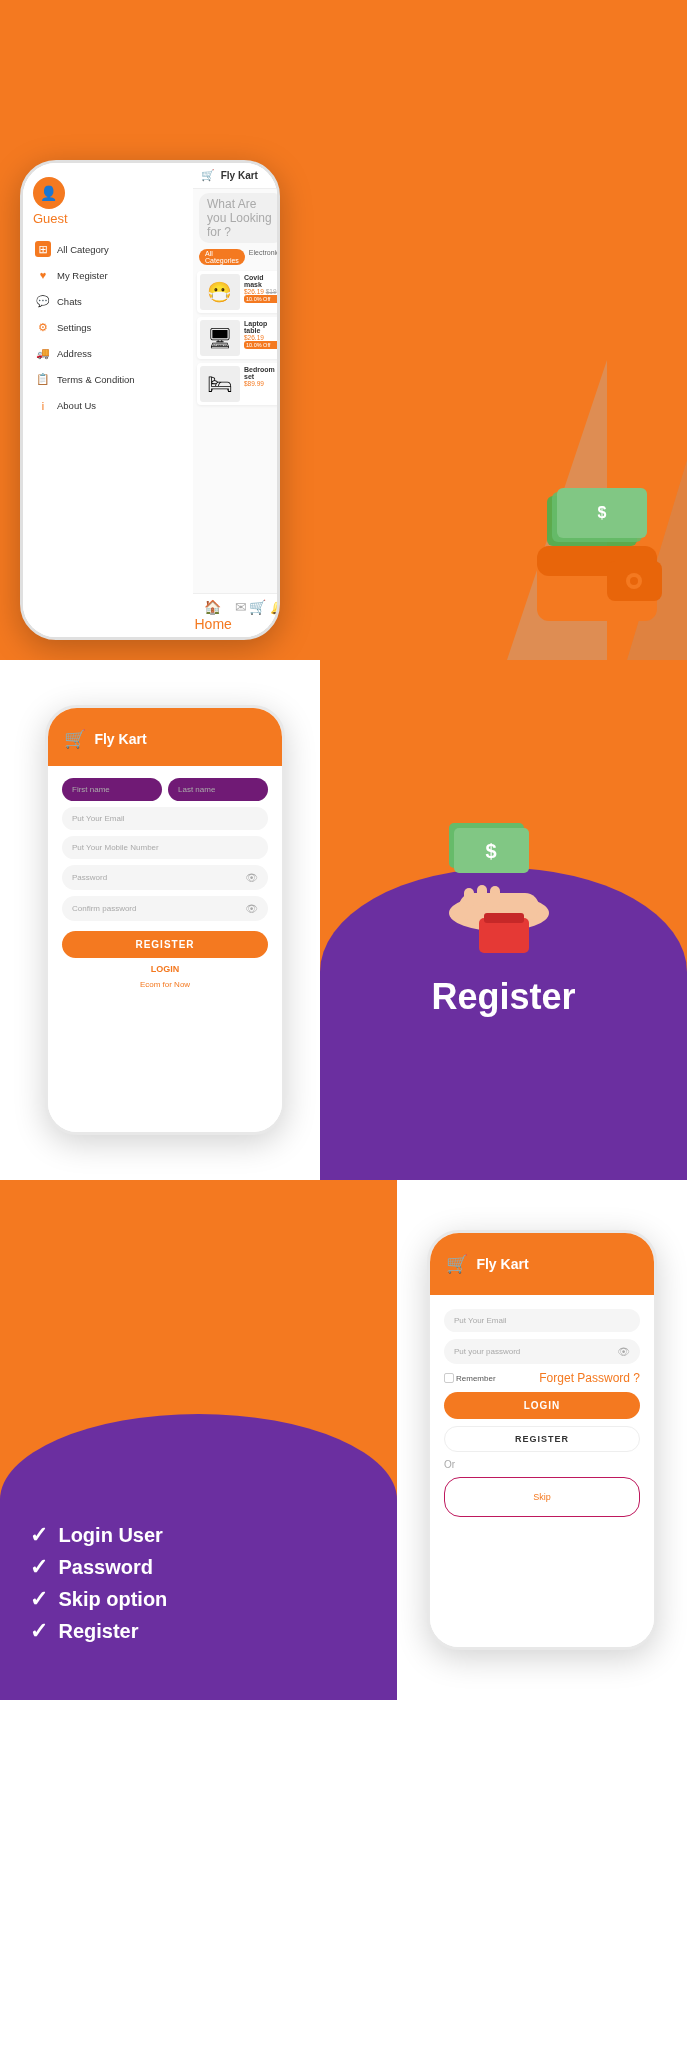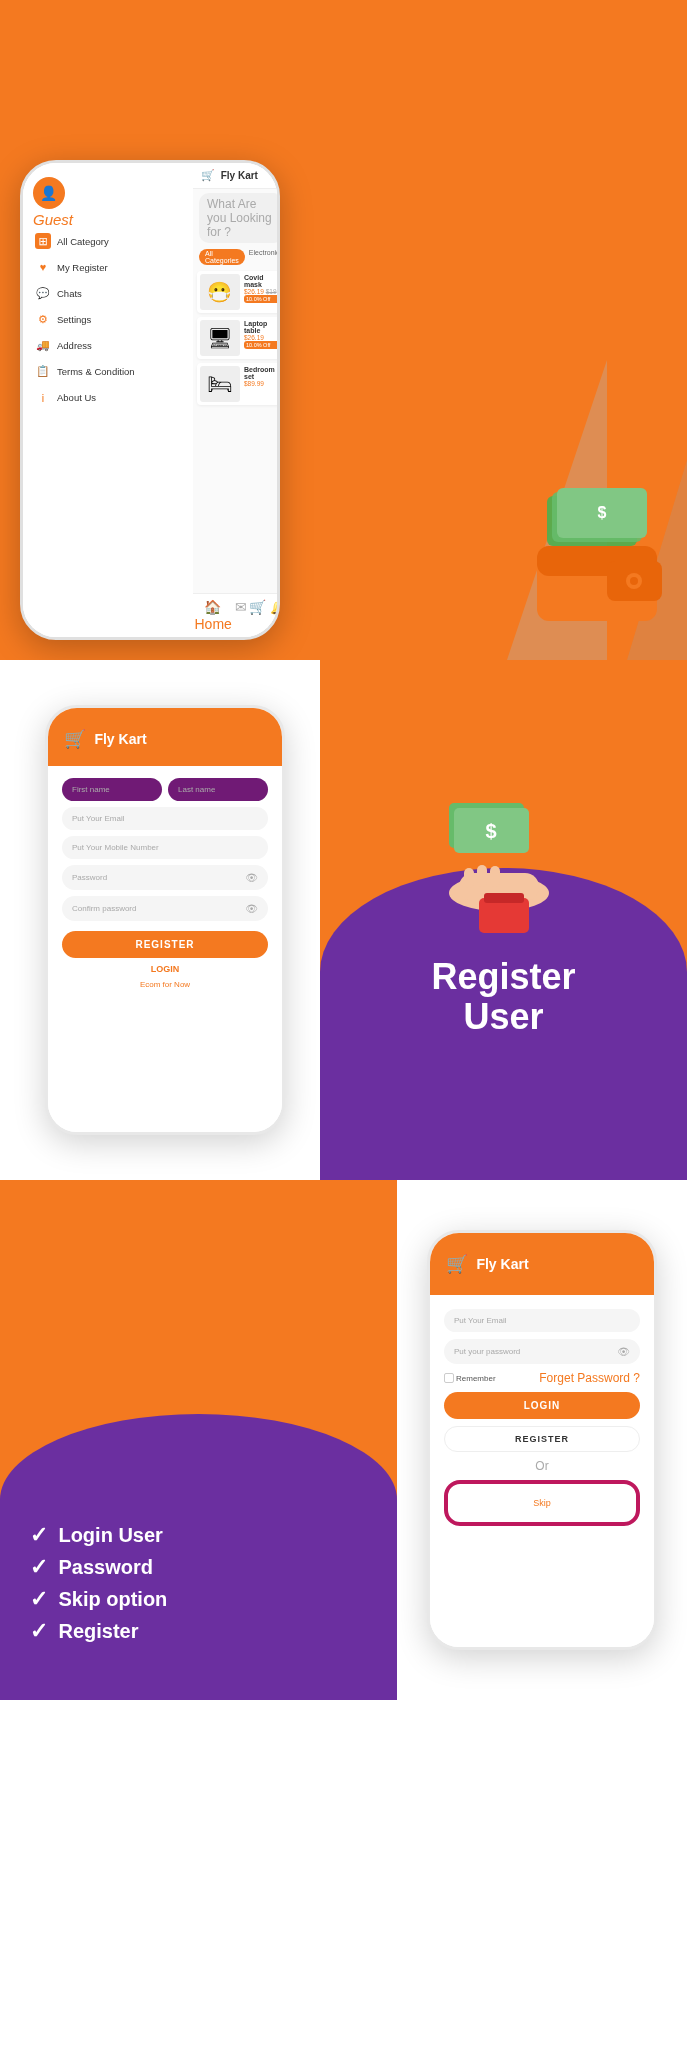--- a/index.html
+++ b/index.html
@@ -99,23 +99,23 @@
       width: 32px;
       height: 32px;
       border-radius: 50%;
       background: #f47920;
       display: flex;
       align-items: center;
       justify-content: center;
       margin-bottom: 2px;
     }
     .sidebar-guest {
-      font-size: 15px;
+      font-size: 13px;
       color: #f47920;
-      font-style: italic;
+      margin-bottom: 10px;
     }
     .sidebar-menu-item {
       display: flex;
       align-items: center;
       gap: 6px;
       padding: 5px 2px;
       font-size: 9.5px;
       color: #333;
     }
     .sidebar-icon {
@@ -530,26 +530,25 @@
       color: #333;
       border: 1px solid #eee;
       border-radius: 16px;
       padding: 7px;
       text-align: center;
       font-size: 9px;
       font-weight: bold;
       letter-spacing: 1px;
     }
     .login-or {
-      text-align: center;
-      font-size: 12px;
+      font-size: 10px;
       color: #aaa;
     }
     .login-skip-btn {
-      border: 4px solid #be185d;
+      border: 1px solid #be185d;
       color: #f47920;
       border-radius: 16px;
       padding: 14px;
       text-align: center;
       font-size: 9px;
     }
 
     
     .eye-icon { font-size: 10px; color: #aaa; }
   </style>
@@ -740,21 +739,20 @@
         <rect x="48" y="62" width="10" height="22" rx="5" fill="#f5c5a0"></rect>
         <rect x="61" y="63" width="10" height="21" rx="5" fill="#f5c5a0"></rect>
 
         <rect x="50" y="95" width="50" height="35" rx="5" fill="#e53935"></rect>
         <rect x="55" y="90" width="40" height="10" rx="3" fill="#c62828"></rect>
       </svg>
     </div>
 
     <div class="register-title">
       <div>Register</div>
-      <div>User</div>
     </div>
   </div>
 </div>
 
 <div class="login-section">
 
   <div class="login-left">
     <div class="login-purple-bg"></div>
     <div class="checklist">
       <div class="checklist-item">

